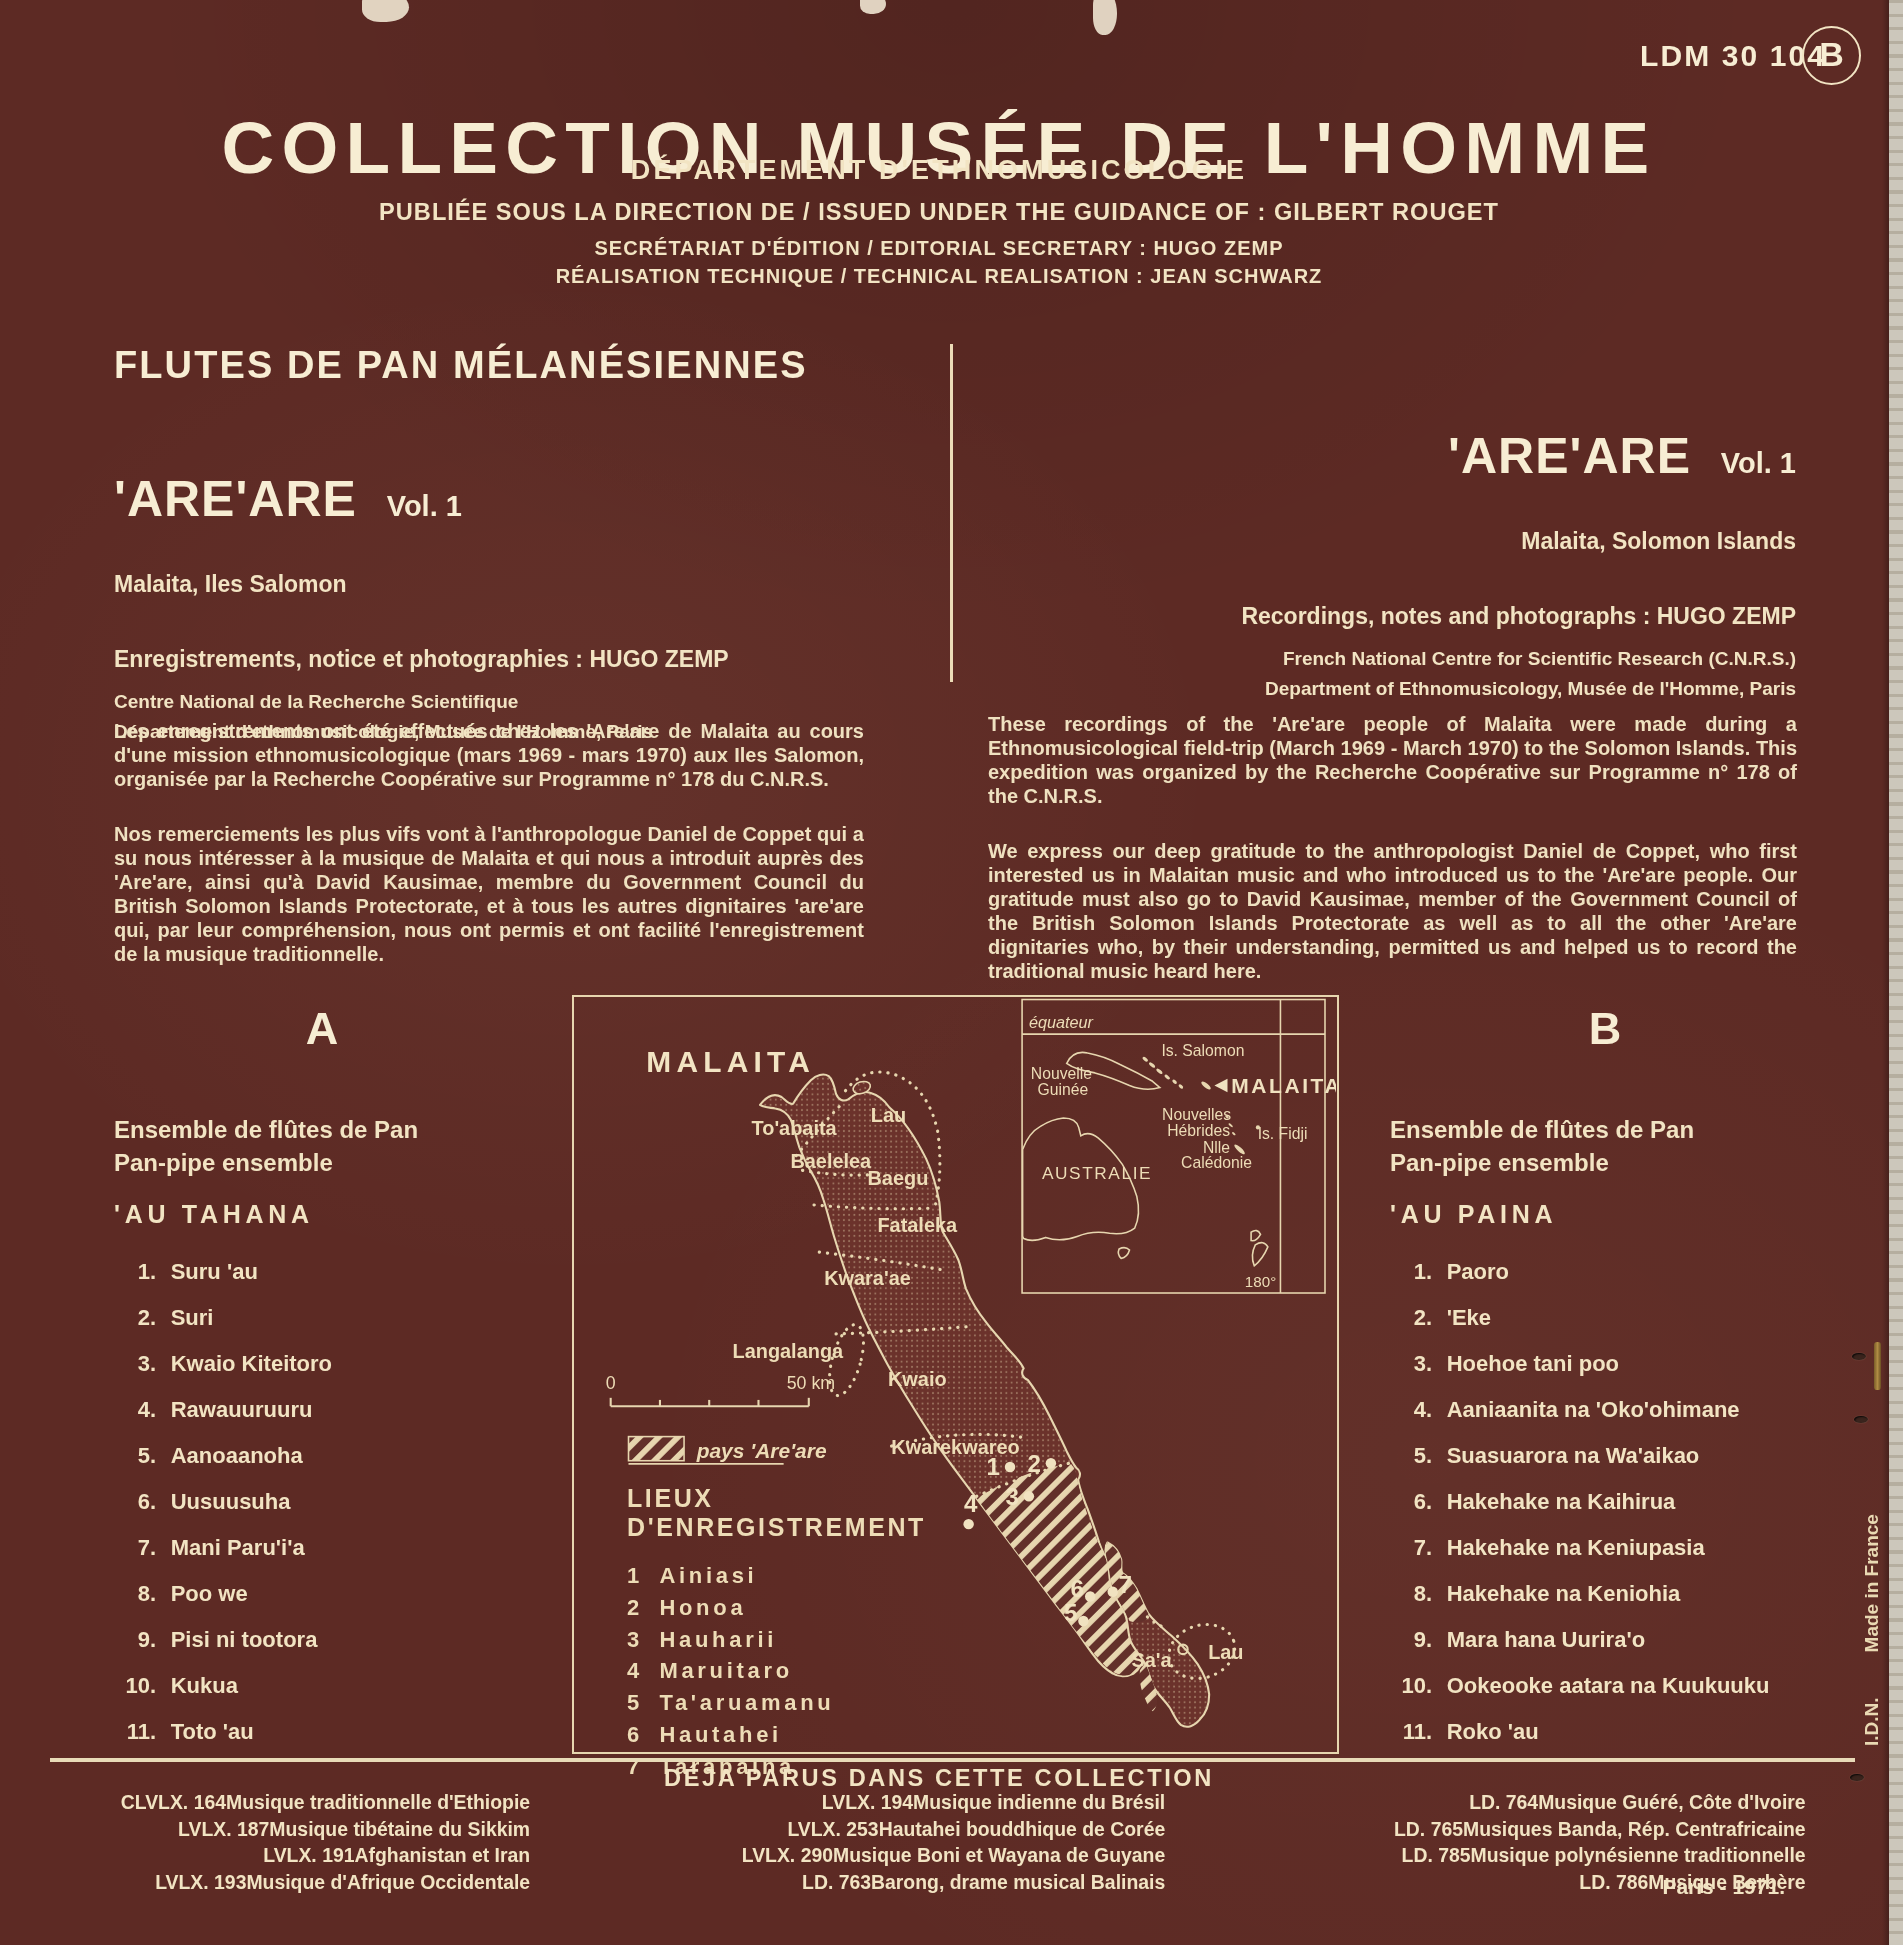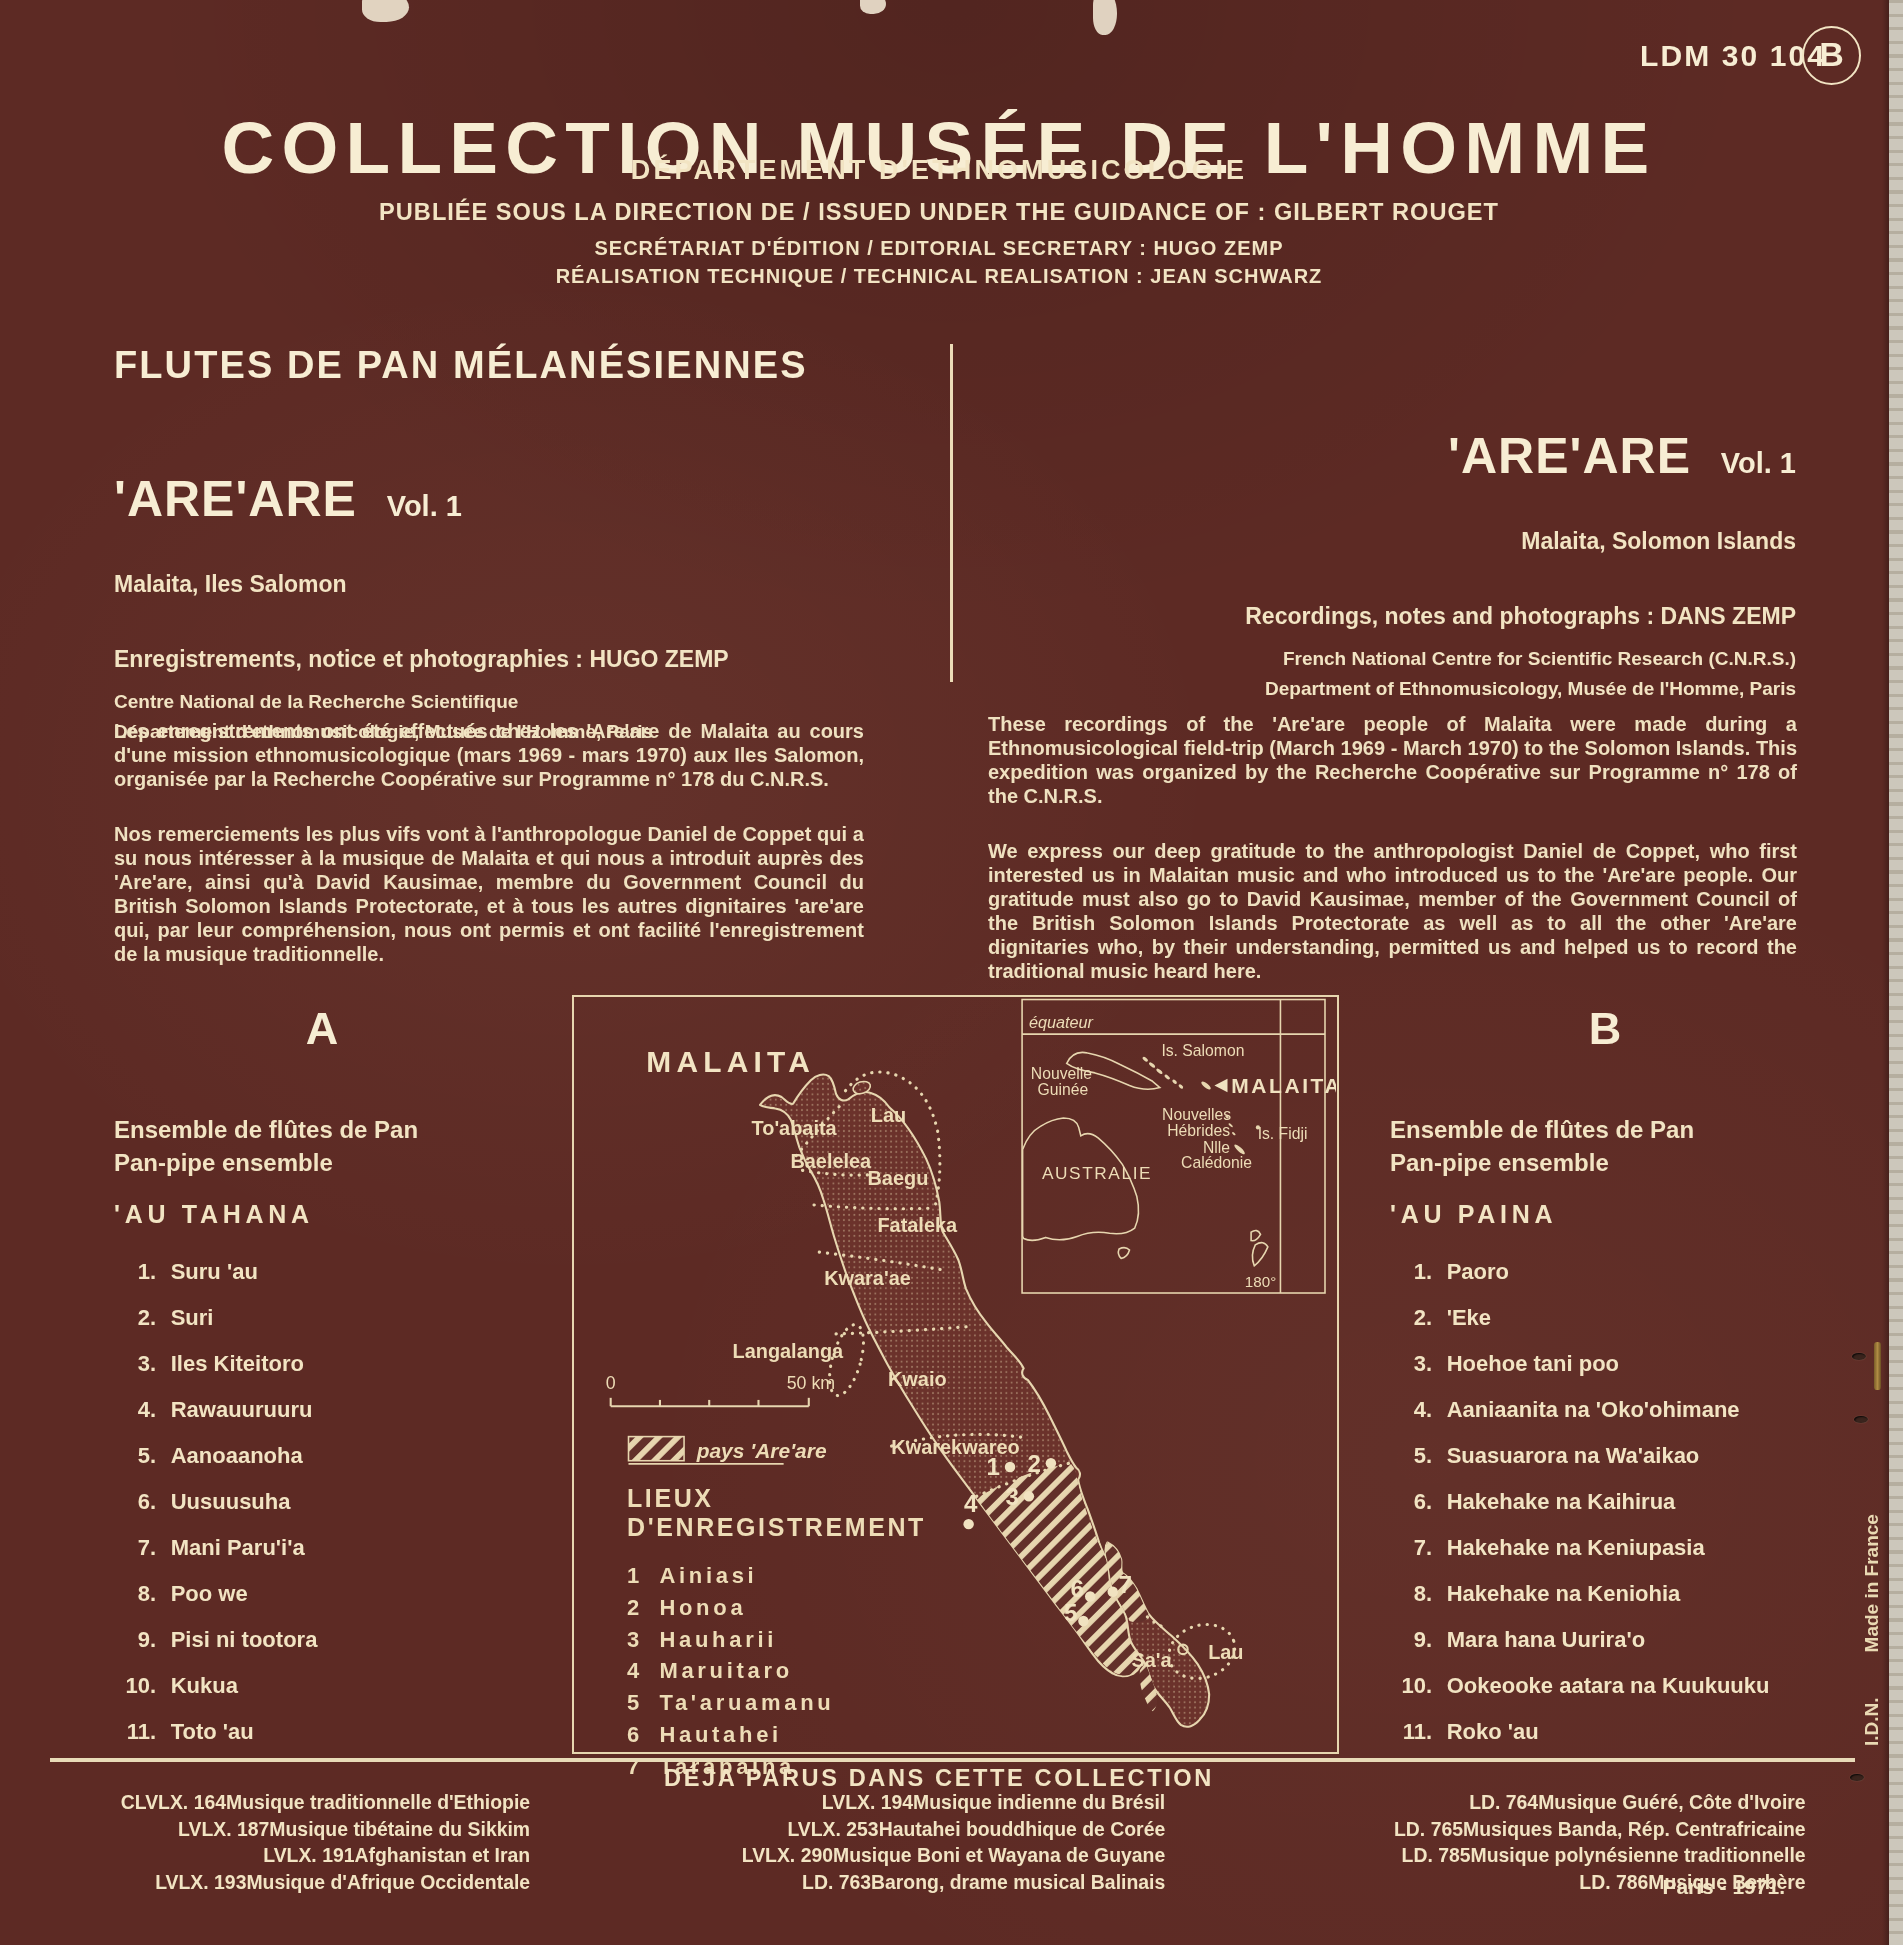--- a/index.html
+++ b/index.html
@@ -113,21 +113,21 @@
     <div class="cred">Enregistrements, notice et photographies : HUGO ZEMP</div>
     <div class="org">
       <div>Centre National de la Recherche Scientifique</div>
       <div>Département d'ethnomusicologie, Musée de l'Homme, Paris</div>
     </div>
   </div>
 
   <div class="abs col-en">
     <div class="t2 bright"><span>'ARE'ARE</span>&nbsp;&nbsp;<span class="vol">Vol. 1</span></div>
     <div class="loc">Malaita, Solomon Islands</div>
-    <div class="cred">Recordings, notes and photographs : DANS ZEMP</div>
+    <div class="cred">Recordings, notes and photographs : HUGO ZEMP</div>
     <div class="org">
       <div>French National Centre for Scientific Research (C.N.R.S.)</div>
       <div>Department of Ethnomusicology, Musée de l'Homme, Paris</div>
     </div>
   </div>
 
   <div class="abs divider"></div>
 
   <div class="abs para para-fr">
     <p>Les enregistrements ont été effectués chez les 'Are'are de Malaita au cours d'une mission ethnomusicologique (mars 1969 - mars 1970) aux Iles Salomon, organisée par la Recherche Coopérative sur Programme n° 178 du C.N.R.S.</p>
@@ -151,21 +151,21 @@
         <span>Suru 'au</span>
       </li>
 
       <li>
         <span class="tnum">2.</span>
         <span>Suri</span>
       </li>
 
       <li>
         <span class="tnum">3.</span>
-        <span>Iles Kiteitoro</span>
+        <span>Kwaio Kiteitoro</span>
       </li>
 
       <li>
         <span class="tnum">4.</span>
         <span>Rawauuruuru</span>
       </li>
 
       <li>
         <span class="tnum">5.</span>
         <span>Aanoaanoha</span>

